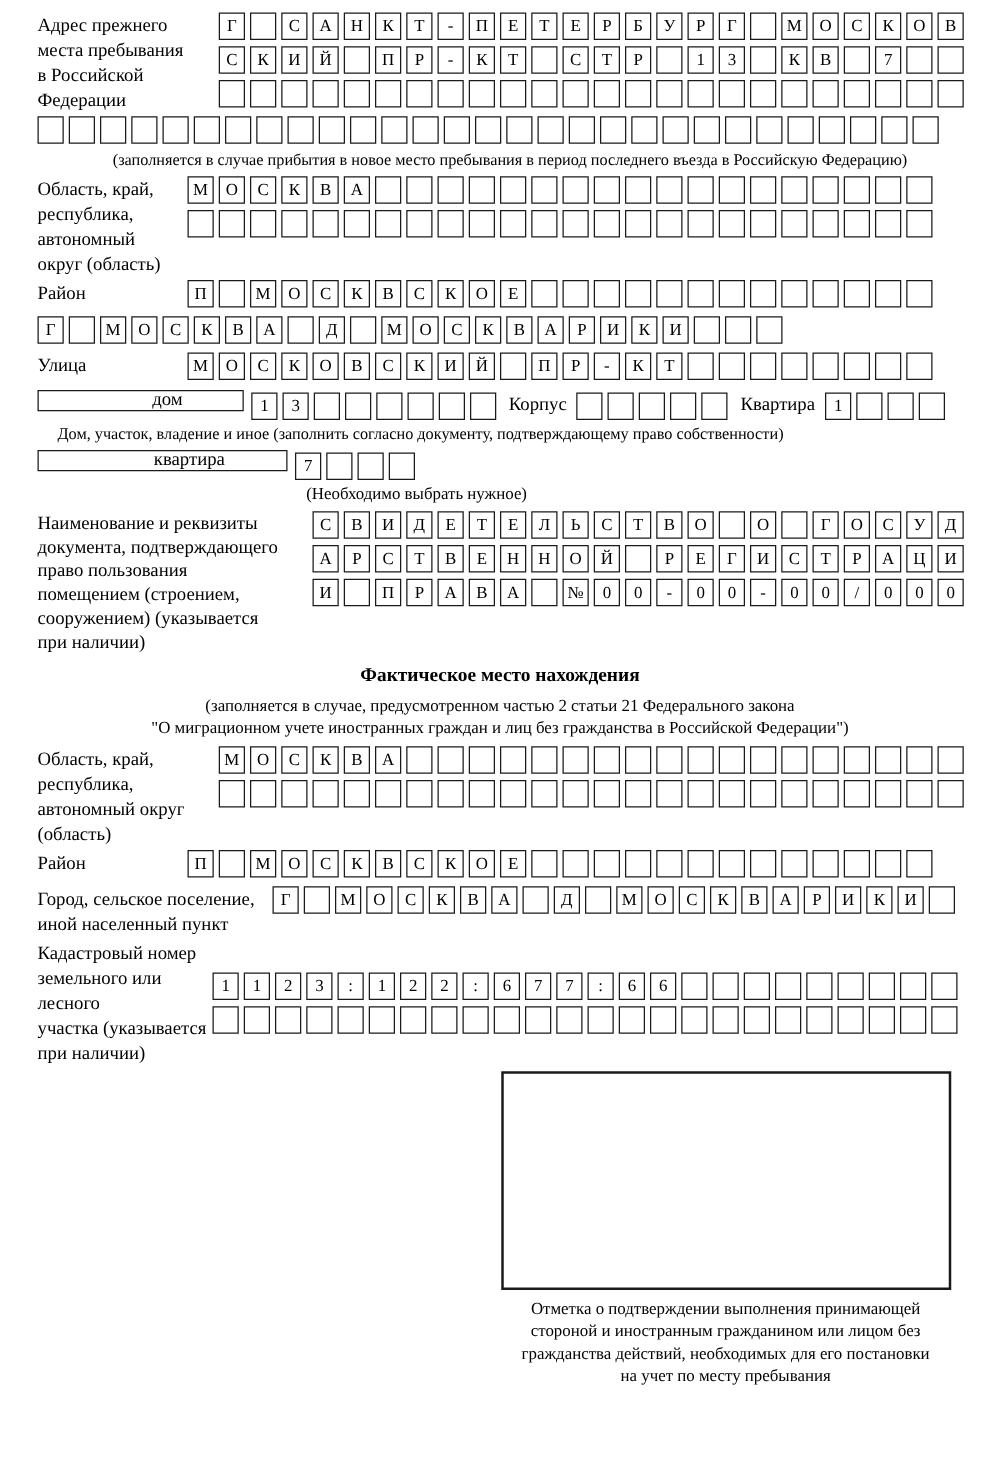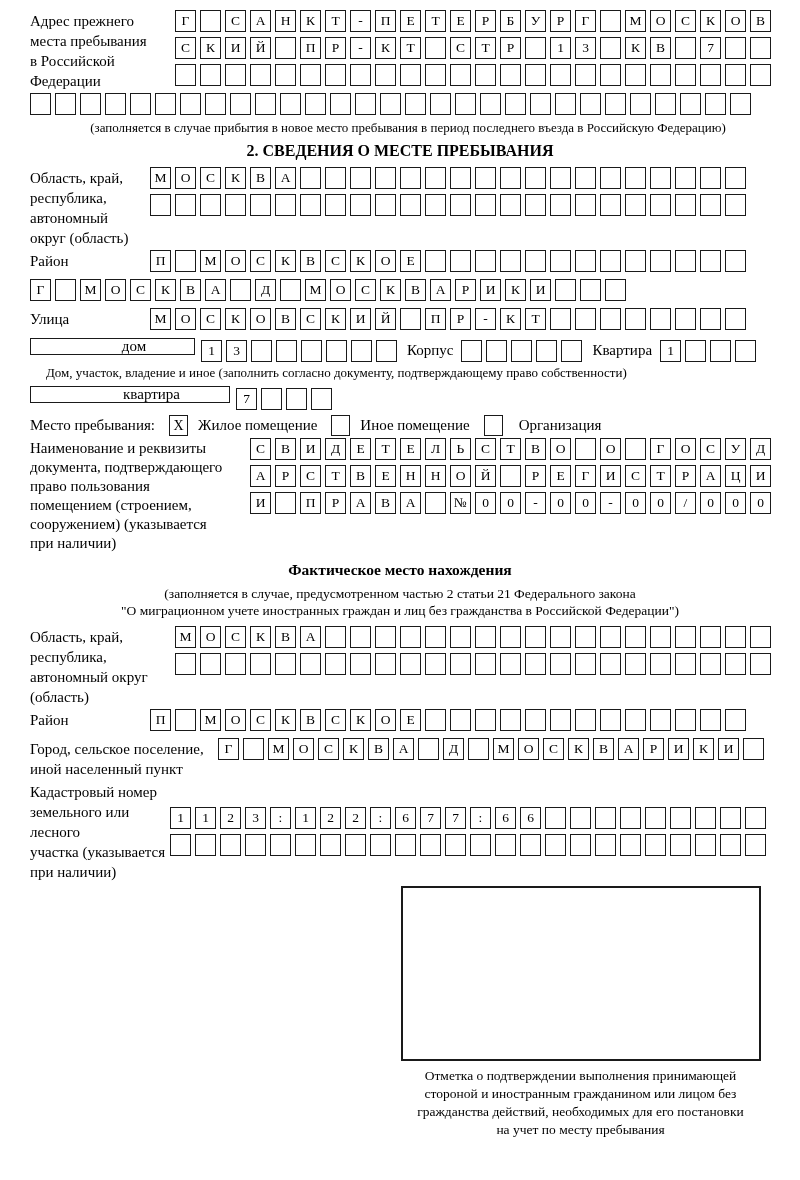--- a/index.html
+++ b/index.html
@@ -169,21 +169,20 @@
       <div class="cell"></div>
       <div class="cell"></div>
       <div class="cell"></div>
       <div class="cell"></div>
       <div class="cell"></div>
       <div class="cell"></div>
       <div class="cell"></div>
     </div>
   <div class="caption">(заполняется в случае прибытия в новое место пребывания в период последнего въезда в Российскую Федерацию)</div>
 
-  <div class="sect-title">2. СВЕДЕНИЯ О МЕСТЕ ПРЕБЫВАНИЯ</div>
 
   <div class="frow">
     <div class="lbl w120">Область, край,
 республика,
 автономный
 округ (область)</div>
     <div class="gridcol">
       <div class="boxrow">
           <div class="cell">М</div>
           <div class="cell">О</div>
@@ -367,29 +366,21 @@
   <div class="apt-row">
     <div class="bigbox" style="width:200px;">квартира</div>
     <div class="house-cells">
         <div class="cell">7</div>
         <div class="cell"></div>
         <div class="cell"></div>
         <div class="cell"></div>
       </div>
   </div>
 
-  <div class="stay-row">
-    <span>Место пребывания:</span>
-    <span class="chk">Х</span>
-    <span>Жилое помещение</span>
-    <span class="chk"></span>
-    <span>Иное помещение</span>
-    <span class="chk" style="margin-right:16px;"></span>
-    <span>Организация</span>
-  </div>
+  <div class="stay-note">(Необходимо выбрать нужное)</div>
 
   <div class="frow">
     <div class="lbl w212">Наименование и реквизиты
 документа, подтверждающего
 право пользования
 помещением (строением,
 сооружением) (указывается
 при наличии)</div>
     <div class="gridcol" style="padding-left:8px;">
       <div class="boxrow">

